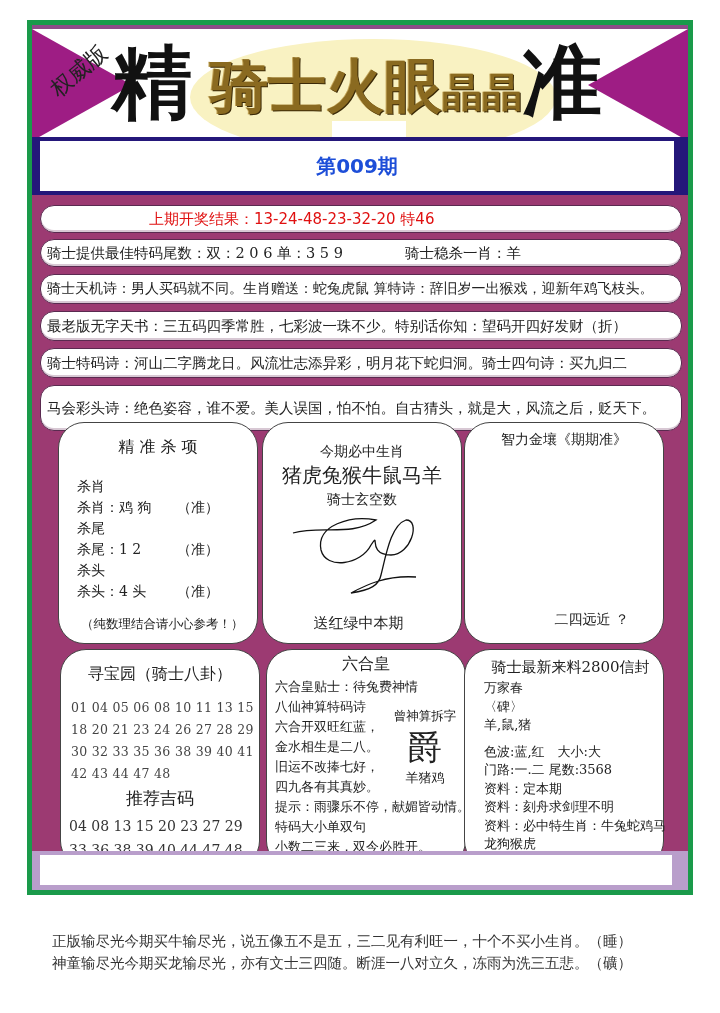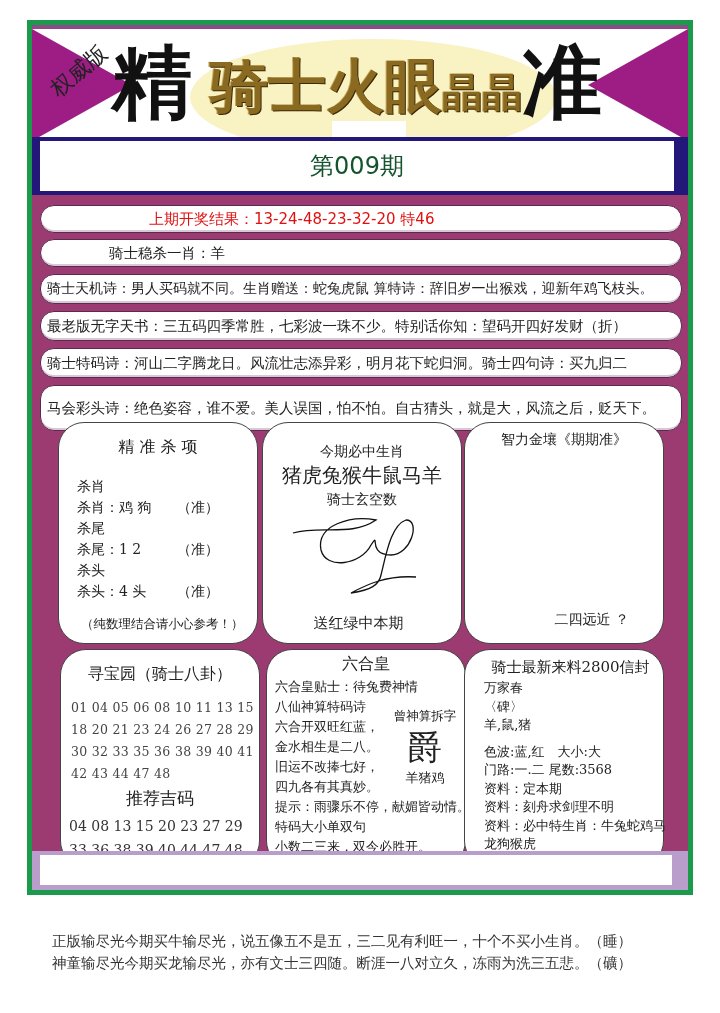--- a/index.html
+++ b/index.html
@@ -32,21 +32,21 @@
       color: #111; font-family: "DejaVu Sans", sans-serif; line-height: 1; }
     .brand { position: absolute; left: 178px; top: 28px; font-size: 58px; font-weight: bold;
       color: #8a6a20; text-shadow: 1px 1px 0 #3b2a08, -1px 0 0 #c4a65a; line-height: 1; font-family: "DejaVu Serif", serif; }
     .brand .small { font-size: 40px; }
 
     .issue-bar {
       position: absolute; left: 0; top: 112px; width: 656px; height: 58px;
       background: #24177a; padding: 4px 14px 4px 8px;
     }
     .issue-inner { width: 100%; height: 100%; background: #fff; display: flex; align-items: center; justify-content: center;
-      font-family: "DejaVu Sans", sans-serif; font-size: 24px; color: #14532d; }
+      font-family: "DejaVu Sans", sans-serif; font-size: 20px; color: #1d4ed8; font-weight: bold; }
 
     .pill {
       position: absolute; left: 8px; width: 642px; background: #fff; border-radius: 14px;
       border: 1px solid #5a2a50; box-shadow: inset 0 -2px 0 #d8c8d4;
       font-size: 14.5px; display: flex; align-items: center; padding-left: 6px; white-space: nowrap; overflow: hidden;
     }
     .pill.red { justify-content: flex-start; padding-left: 108px; color: #e01010;
       font-family: "DejaVu Sans", sans-serif; font-size: 15px; }
     .pill .gap { display: inline-block; width: 62px; }
 
@@ -83,20 +83,21 @@
     <div class="big-right">准</div>
   </div>
 
   <div class="issue-bar">
     <div class="issue-inner">第009期</div>
   </div>
 
   <div class="pill red" style="top:180px;height:28px;">上期开奖结果：13-24-48-23-32-20 特46</div>
 
   <div class="pill" style="top:214px;height:28px;">
+    <span>骑士提供最佳特码尾数：双：2 0 6 单：3 5 9</span>
     <span class="gap"></span>
     <span>骑士稳杀一肖：羊</span>
   </div>
 
   <div class="pill" style="top:249px;height:30px;font-size:14px;">骑士天机诗：男人买码就不同。生肖赠送：蛇兔虎鼠 算特诗：辞旧岁一出猴戏，迎新年鸡飞枝头。</div>
   <div class="pill" style="top:286px;height:30px;">最老版无字天书：三五码四季常胜，七彩波一珠不少。特别话你知：望码开四好发财（折）</div>
   <div class="pill" style="top:323px;height:30px;">骑士特码诗：河山二字腾龙日。风流壮志添异彩，明月花下蛇归洞。骑士四句诗：买九归二</div>
   <div class="pill" style="top:360px;height:46px;">马会彩头诗：绝色姿容，谁不爱。美人误国，怕不怕。自古猜头，就是大，风流之后，贬天下。</div>
 
   <div class="card" style="left:26px;top:397px;width:200px;height:222px;">

